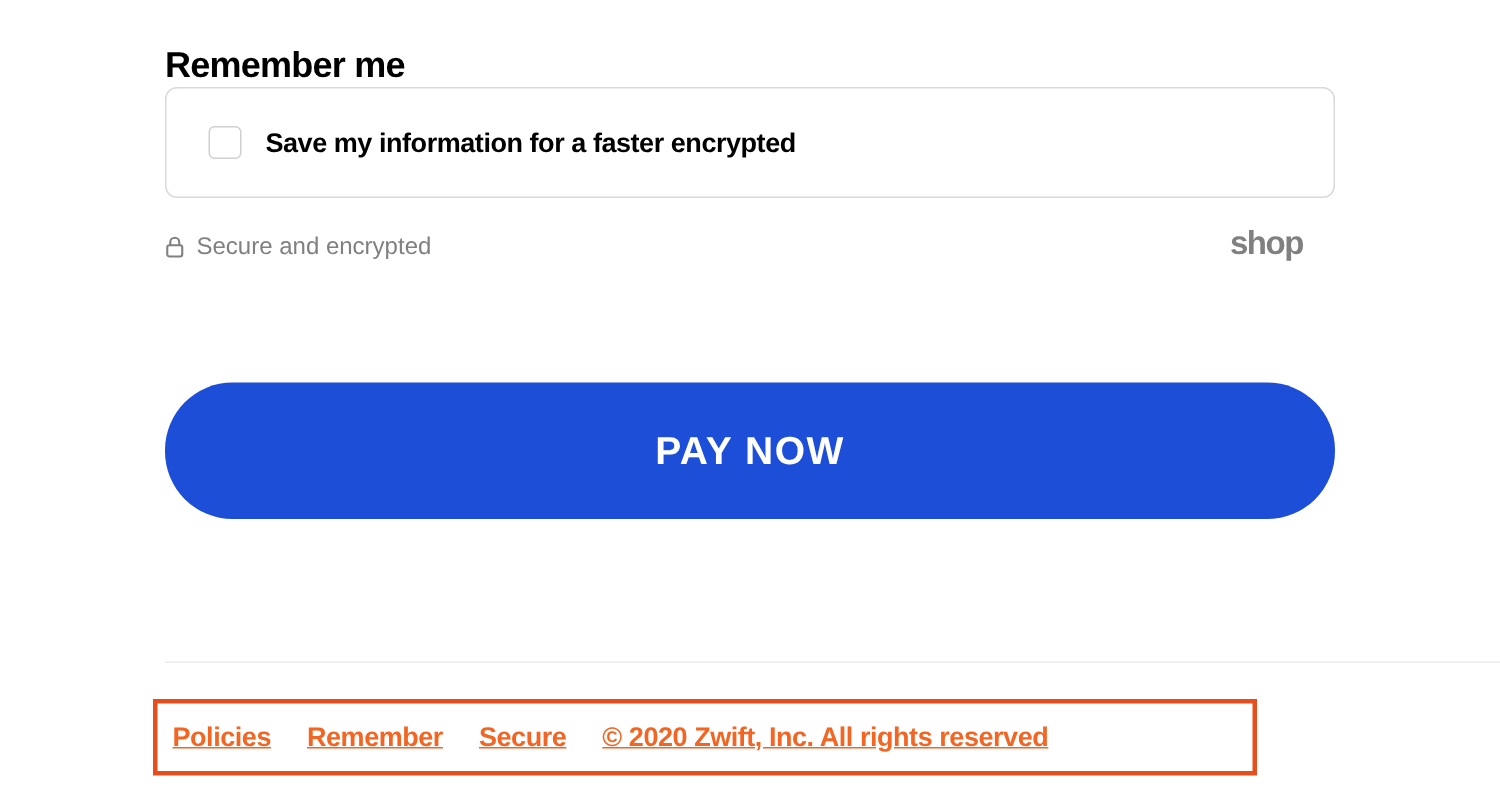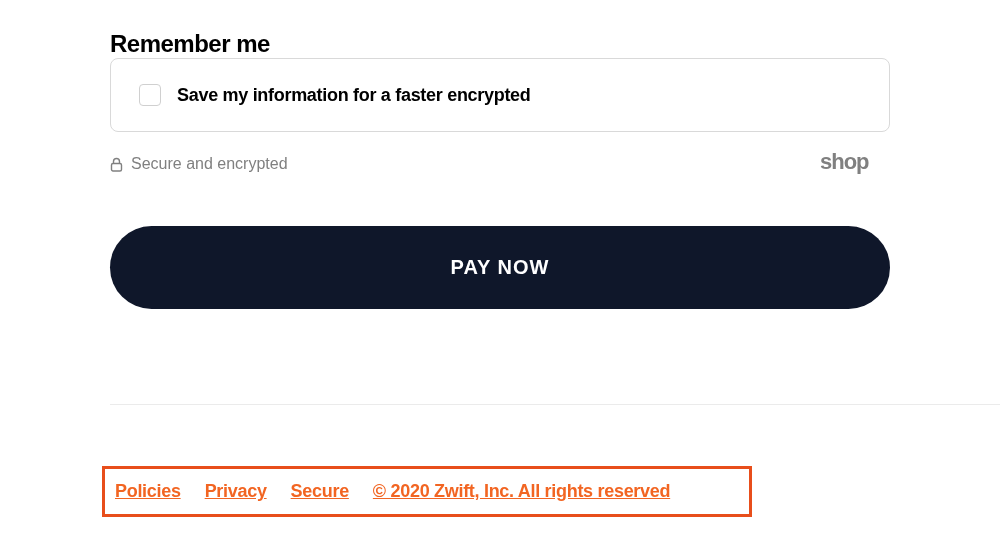--- a/index.html
+++ b/index.html
@@ -44,65 +44,65 @@
     .checkbox-label {
       font-size: 18px;
       font-weight: 700;
       color: #000;
       letter-spacing: -0.3px;
     }
     .secure-row {
       display: flex;
       justify-content: space-between;
       align-items: center;
-      margin-bottom: 48px;
+      margin-bottom: 76px;
     }
     .secure-left {
       display: flex;
       align-items: center;
       gap: 8px;
       color: #808080;
     }
     .lock-icon {
       display: inline-flex;
     }
     .secure-text {
       font-size: 16px;
       color: #808080;
     }
     .shop-logo {
       color: #6d28d9;
     }
     .pay-button {
       width: 100%;
-      background: #0f172a;
+      background: #1d4ed8;
       color: #ffffff;
       border: none;
       border-radius: 45px;
       padding: 30px 0;
-      font-size: 20px;
+      font-size: 26px;
       font-weight: 900;
       letter-spacing: 1px;
       cursor: pointer;
       text-align: center;
     }
     .divider {
       border: none;
       border-top: 1px solid #ebebeb;
       margin-top: 95px;
       margin-left: 110px;
       margin-right: 0;
     }
     .footer-highlight {
       position: absolute;
       left: 102px;
       bottom: 20px;
       border: 3px solid #e84e1b;
       padding: 12px 20px 12px 10px;
-      width: 650px;
+      width: 736px;
     }
     .footer-links {
       display: flex;
       gap: 24px;
       align-items: baseline;
     }
     .footer-link {
       color: #f26522;
       font-size: 18px;
       font-weight: 700;
@@ -140,17 +140,17 @@
   </div>
 
   <button class="pay-button">PAY NOW</button>
 </div>
 
 <hr class="divider">
 
 <div class="footer-highlight">
   <div class="footer-links">
     <a class="footer-link">Policies</a>
-    <a class="footer-link">Privacy</a>
+    <a class="footer-link">Remember</a>
     <a class="footer-link">Secure</a>
     <a class="footer-link">© 2020 Zwift, Inc. All rights reserved</a>
   </div>
 </div>
 
 </body></html>

